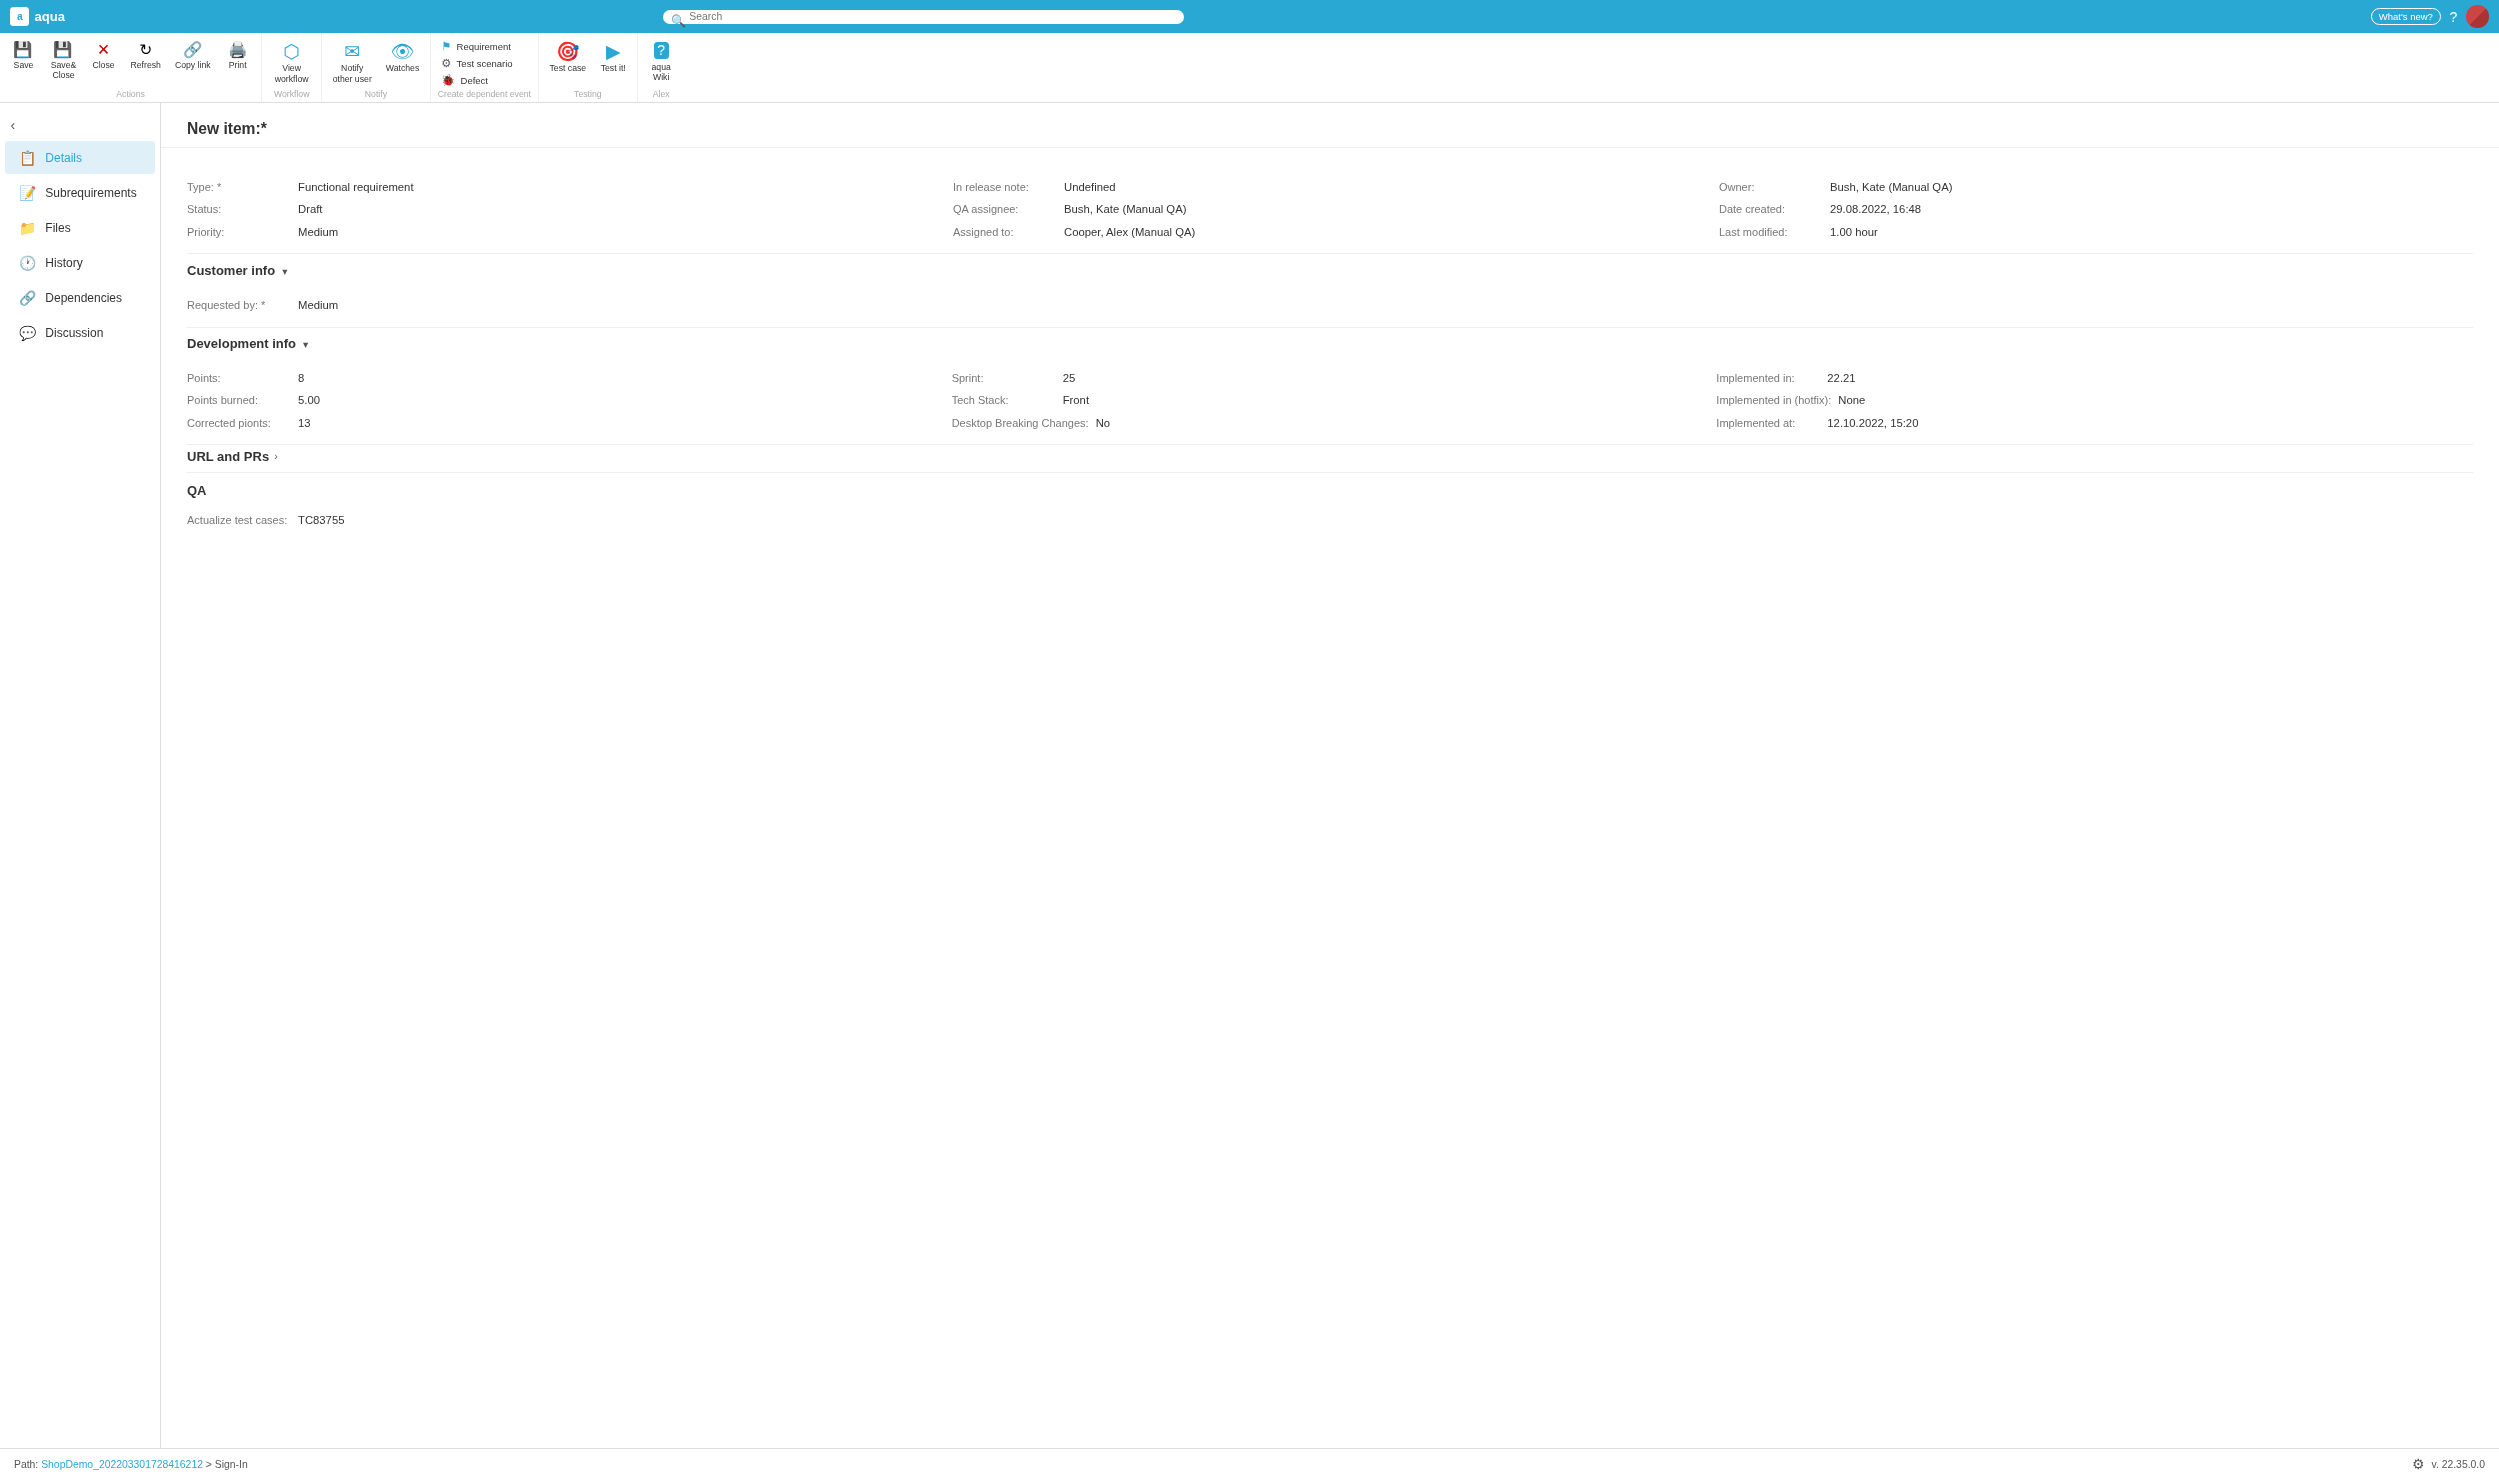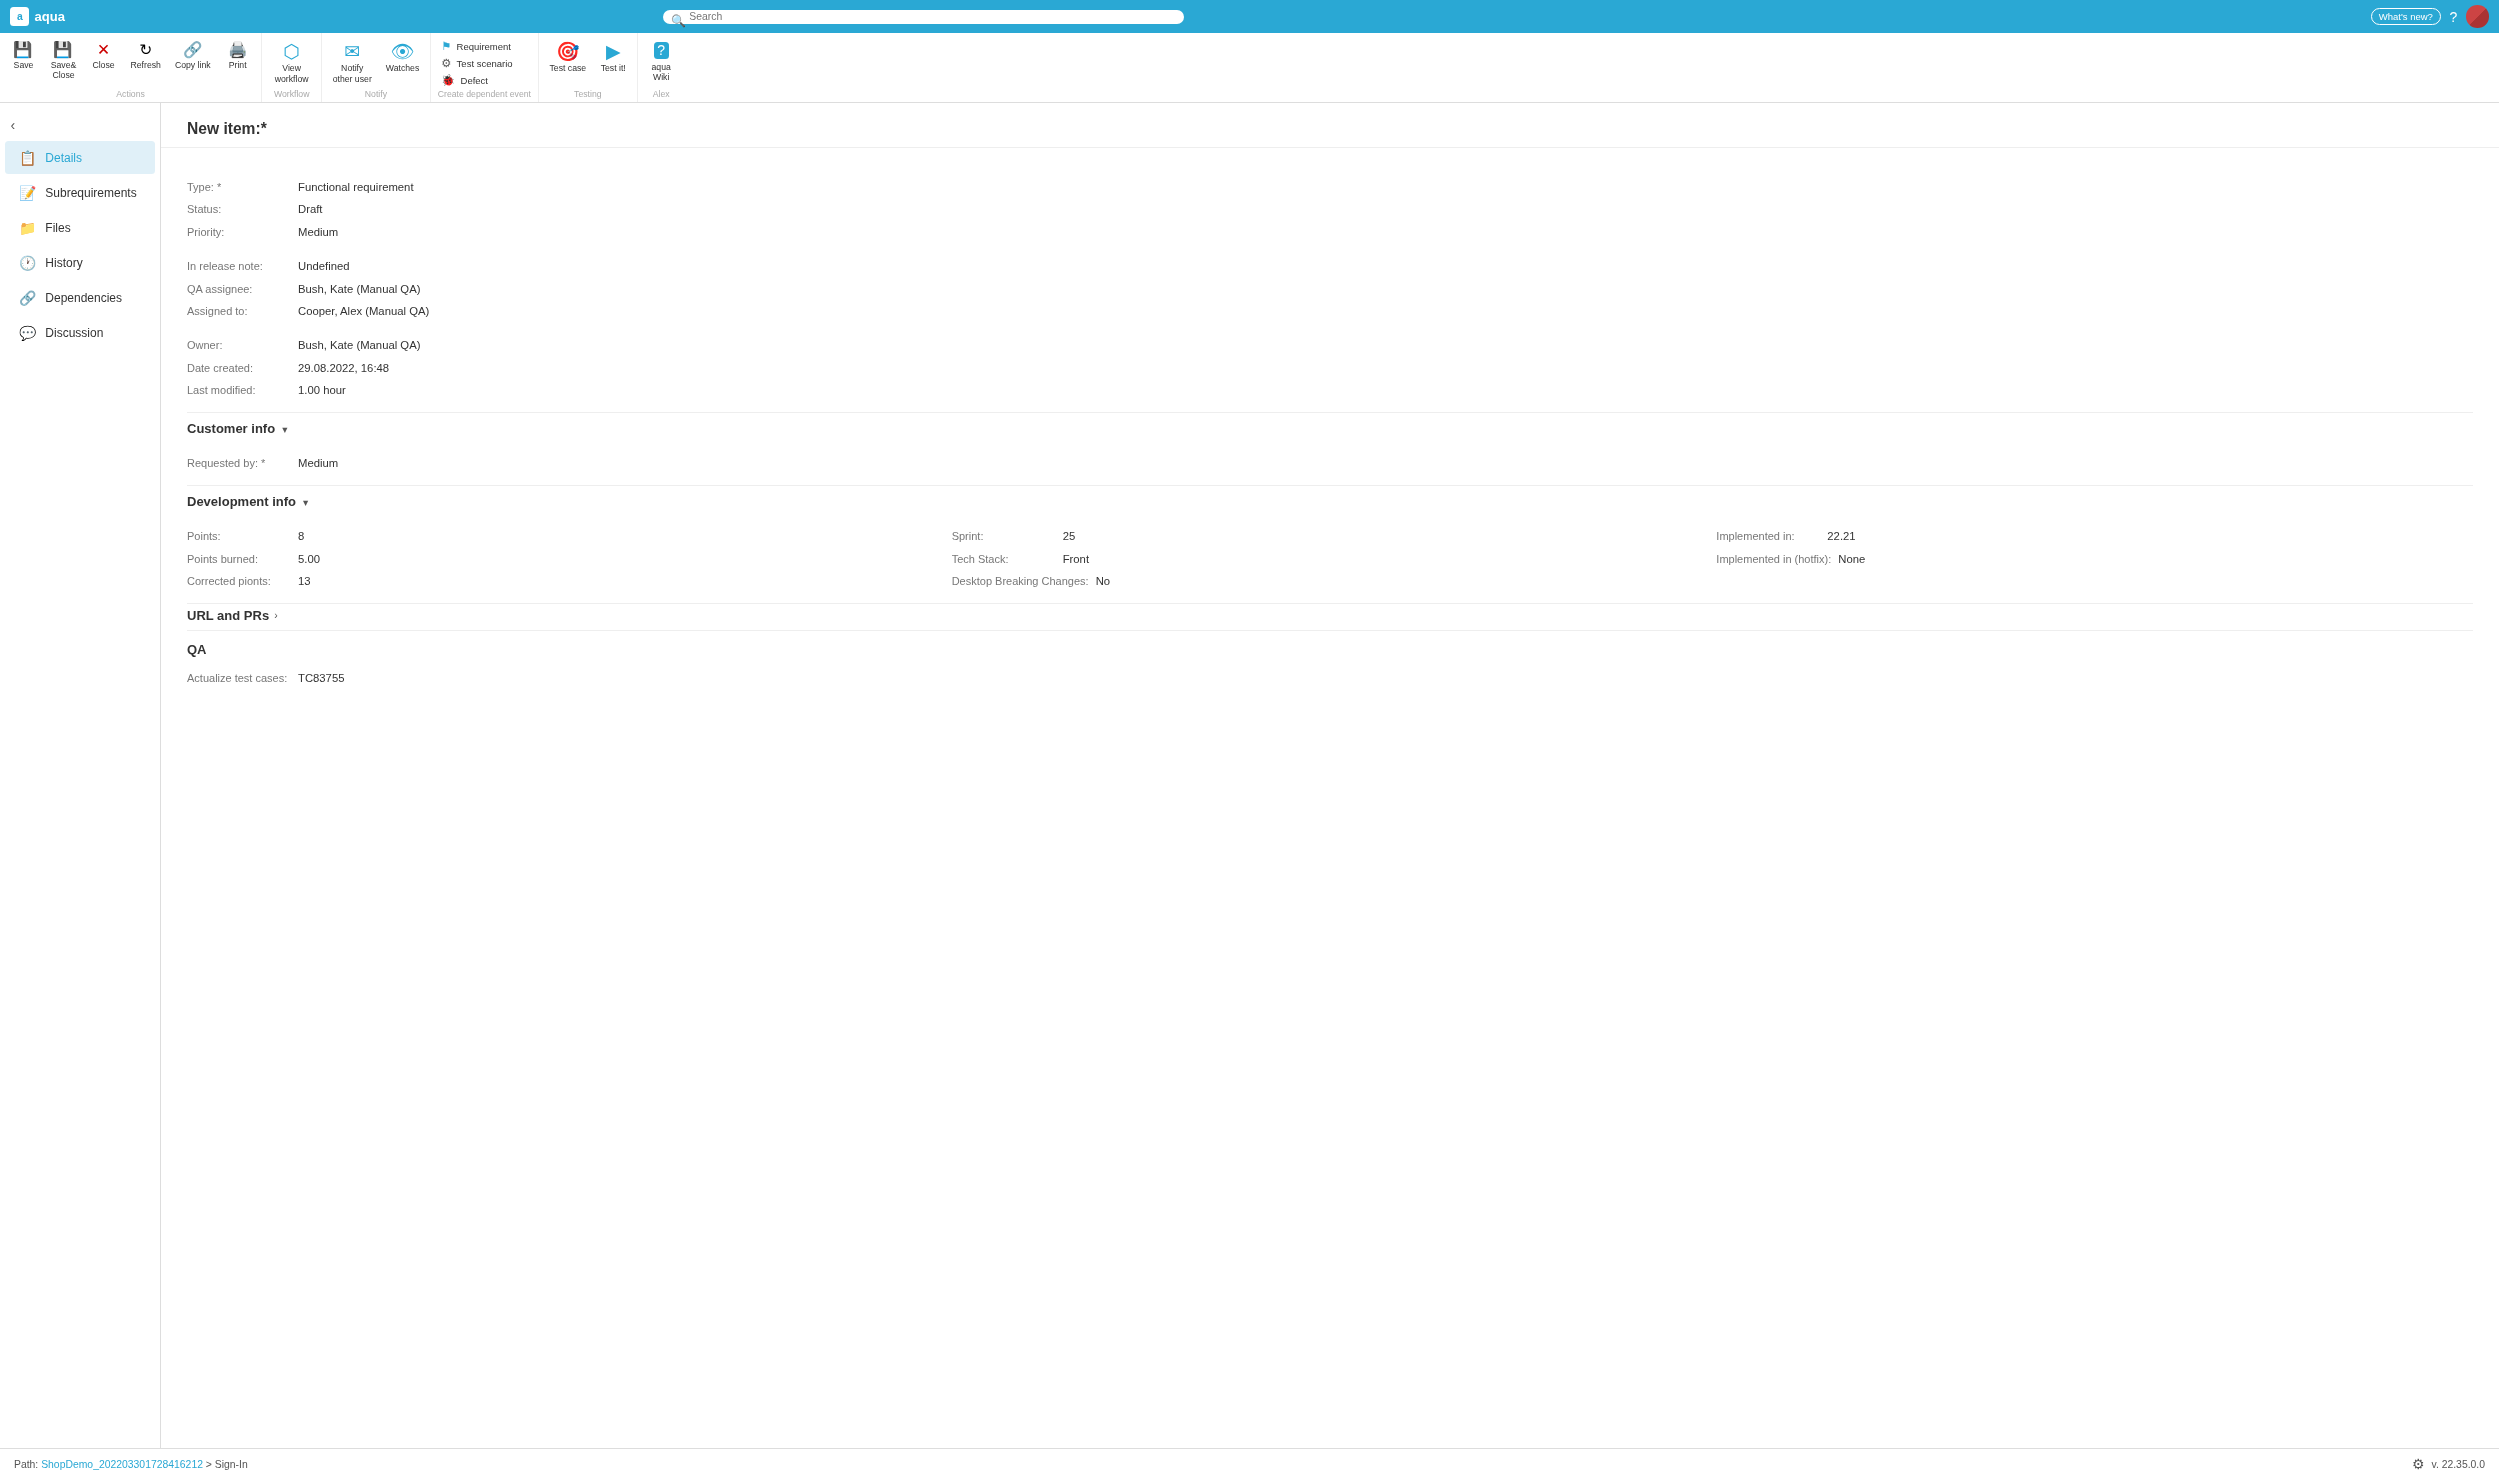--- a/index.html
+++ b/index.html
@@ -220,21 +220,21 @@
     </div>
   </div>
 
   <div class="main-content">
     <div class="content-header">
       <h2>New item:*</h2>
     </div>
     <div class="content-body">
 
       <div class="info-section">
-        <div style="display: grid; grid-template-columns: 1fr; gap: 12px; padding: 10.4px 0;">
+        <div style="display: grid; grid-template-columns: 1fr 1fr 1fr; gap: 12px; padding: 10.4px 0;">
 
           <div>
             <div class="info-row">
               <span class="info-label">Type: *</span>
               <span class="info-value">Functional requirement</span>
             </div>
             <div class="info-row">
               <span class="info-label">Status:</span>
               <span class="info-value">Draft</span>
             </div>
@@ -325,20 +325,24 @@
           </div>
 
           <div>
             <div class="info-row">
               <span class="info-label">Implemented in:</span>
               <span class="info-value">22.21</span>
             </div>
             <div class="info-row">
               <span class="info-label">Implemented in (hotfix):</span>
               <span class="info-value">None</span>
+            </div>
+            <div class="info-row">
+              <span class="info-label">Implemented at:</span>
+              <span class="info-value">12.10.2022, 15:20</span>
             </div>
           </div>
         </div>
       </div>
 
       <div class="url-prs-header">
         <h3>URL and PRs</h3>
         <span class="chevron-right">›</span>
       </div>
 

